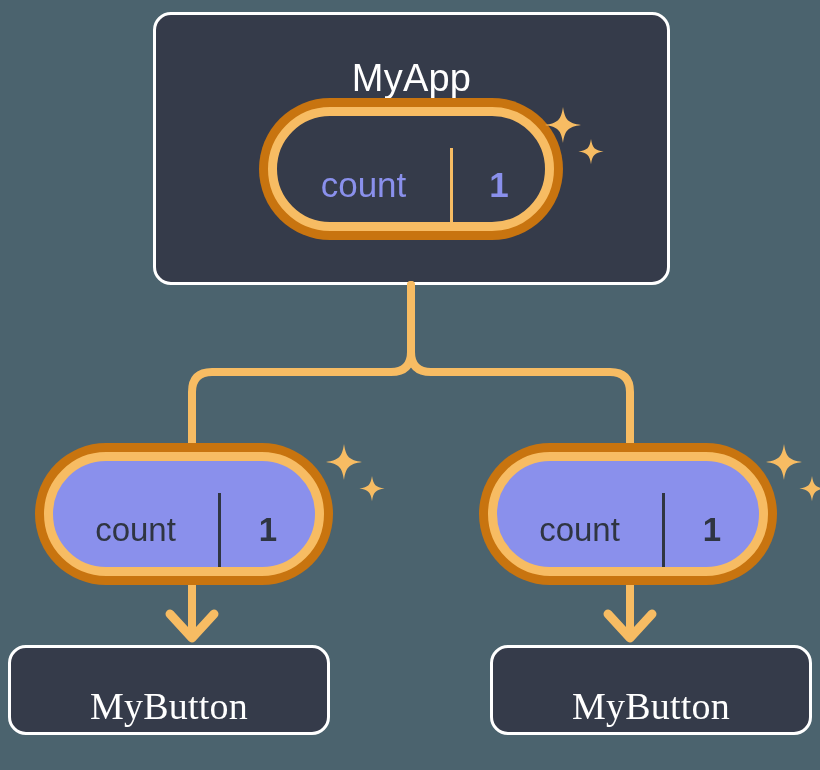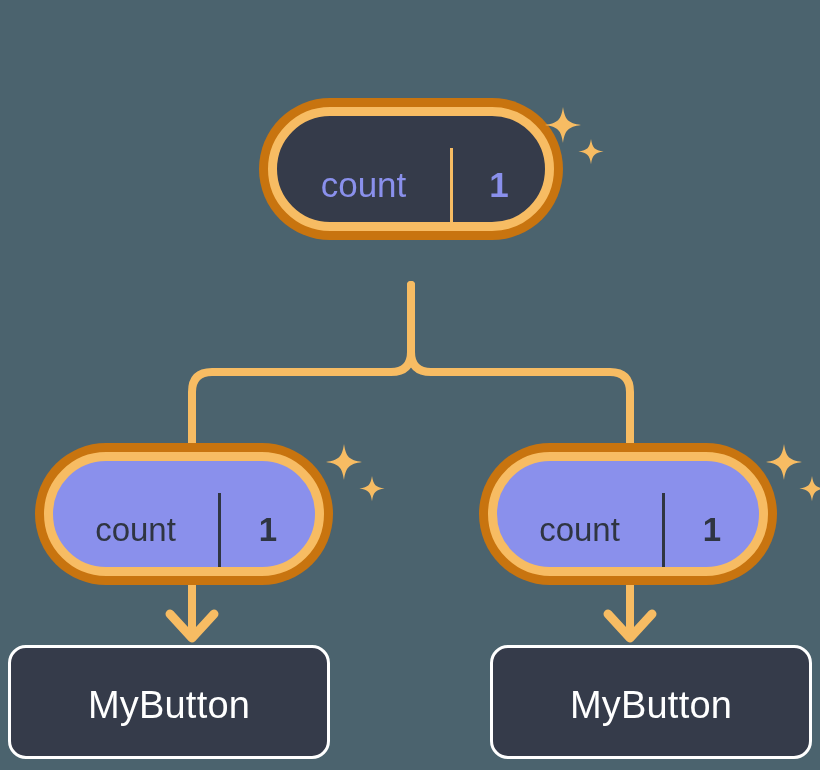--- a/index.html
+++ b/index.html
@@ -33,21 +33,21 @@
     font-weight:400;
     letter-spacing:.2px;
     white-space:nowrap;
   }
 
   
   #card-myapp{left:153px;top:12px;width:517px;height:273px;}
   #card-myapp .card-title{top:42px;font-size:38px;}
 
   
-  .card-button{top:645px;width:322px;height:114px;}
+  .card-button{top:645px;width:322px;height:90px;font-family:Liberation Serif, serif;}
   #card-button-left{left:8px;}
   #card-button-right{left:490px;}
   .card-button .card-title{top:36px;font-size:38px;}
 
   
   .pill{
     position:absolute;
     box-sizing:border-box;
     display:flex;
     align-items:stretch;
@@ -105,20 +105,23 @@
     <path d="M411,285 L411,352 Q411,372 391,372 L212,372 Q192,372 192,392 L192,455" fill="none" stroke="#f7bc63" stroke-width="8" stroke-linecap="round" stroke-linejoin="round"></path>
     <path d="M411,285 L411,352 Q411,372 431,372 L610,372 Q630,372 630,392 L630,455" fill="none" stroke="#f7bc63" stroke-width="8" stroke-linecap="round" stroke-linejoin="round"></path>
 
     <path d="M192,572 L192,636" fill="none" stroke="#f7bc63" stroke-width="8" stroke-linecap="round"></path>
     <path d="M170,614 L192,638 L214,614" fill="none" stroke="#f7bc63" stroke-width="9" stroke-linecap="round" stroke-linejoin="round"></path>
 
     <path d="M630,572 L630,636" fill="none" stroke="#f7bc63" stroke-width="8" stroke-linecap="round"></path>
     <path d="M608,614 L630,638 L652,614" fill="none" stroke="#f7bc63" stroke-width="9" stroke-linecap="round" stroke-linejoin="round"></path>
   </svg>
 
+  <div class="card" id="card-myapp">
+    <div class="card-title">MyApp</div>
+  </div>
 
   <div class="pill" id="pill-myapp">
     <div class="pill-cell pill-name">count</div>
     <div class="pill-cell pill-value">1</div>
   </div>
 
   <div class="sparkles" style="left:541px;top:103px;">
     <svg width="70" height="70" viewBox="0 0 70 70">
       <path d="M22,4 C24,17 27,20 40,22 C27,24 24,27 22,40 C20,27 17,24 4,22 C17,20 20,17 22,4 Z" fill="#f7bc63"></path>
       <path d="M50,36 C51.4,45 53.6,47.2 62.6,48.6 C53.6,50 51.4,52.2 50,61.2 C48.6,52.2 46.4,50 37.4,48.6 C46.4,47.2 48.6,45 50,36 Z" fill="#f7bc63"></path>

